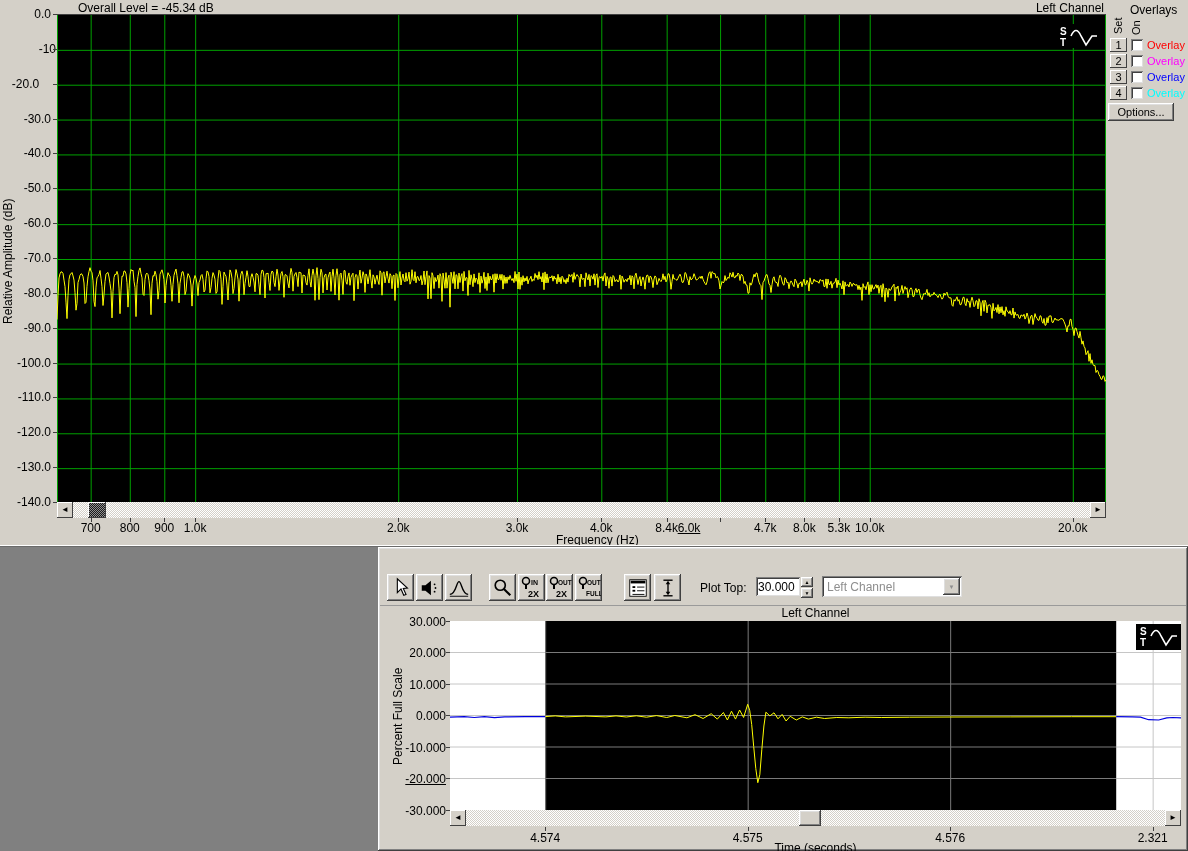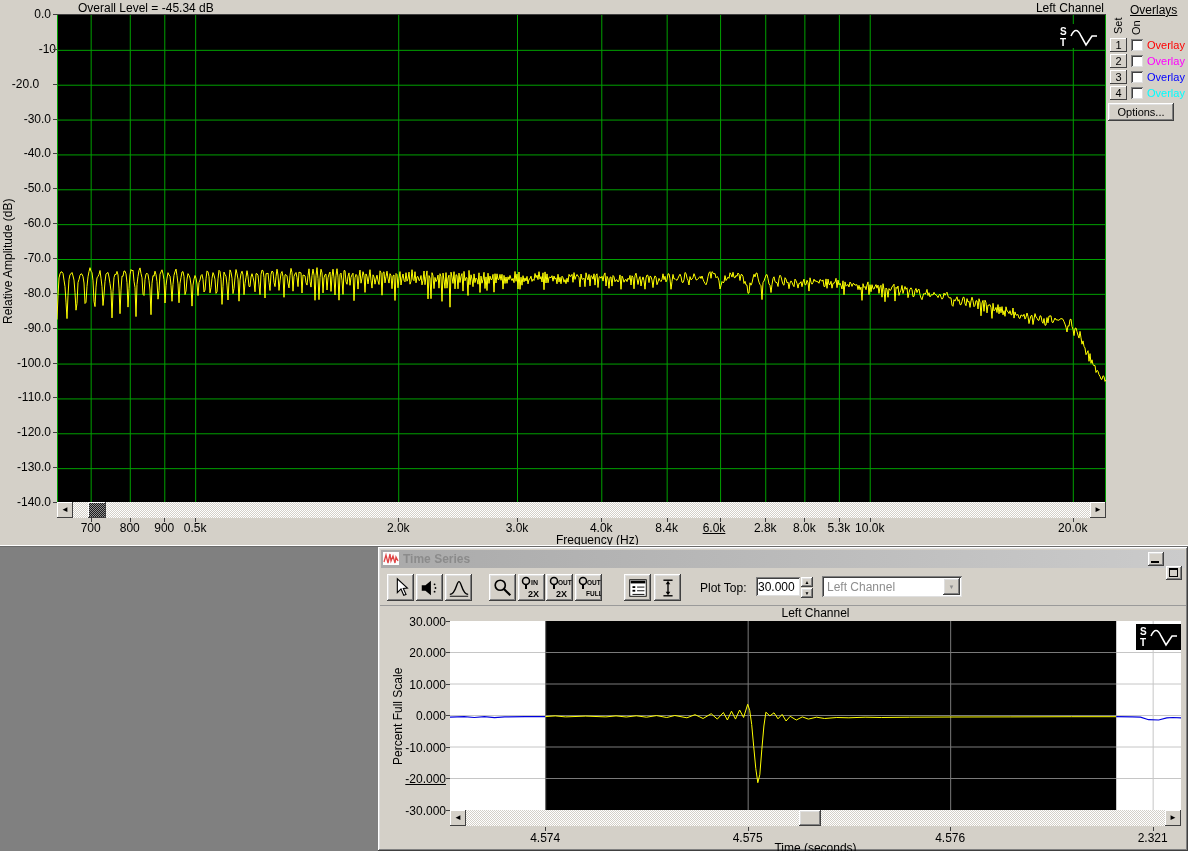--- a/index.html
+++ b/index.html
@@ -130,38 +130,38 @@
       <div class="abs tick" style="left: 765.241px; top: 518px;"></div>
       <div class="abs tick" style="left: 804.36px; top: 518px;"></div>
       <div class="abs tick" style="left: 838.866px; top: 518px;"></div>
       <div class="abs tick" style="left: 869.733px; top: 518px;"></div>
       <div class="abs tick" style="left: 1072.8px; top: 518px;"></div>
     </div>
   <div id="spec-xlabels">
       <div class="abs xlab txt12" style="left: 65.6701px; top: 521px; width: 50px;">700</div>
       <div class="abs xlab txt12" style="left: 104.79px; top: 521px; width: 50px;">800</div>
       <div class="abs xlab txt12" style="left: 139.296px; top: 521px; width: 50px;">900</div>
-      <div class="abs xlab txt12" style="left: 170.162px; top: 521px; width: 50px;">0.5k</div>
+      <div class="abs xlab txt12" style="left: 170.162px; top: 521px; width: 50px;">1.0k</div>
       <div class="abs xlab txt12" style="left: 373.228px; top: 521px; width: 50px;">2.0k</div>
       <div class="abs xlab txt12" style="left: 492.014px; top: 521px; width: 50px;">3.0k</div>
       <div class="abs xlab txt12" style="left: 576.294px; top: 521px; width: 50px;">4.0k</div>
       <div class="abs xlab txt12" style="left: 641.667px; top: 521px; width: 50px;">8.4k</div>
-      <div class="abs xlab txt12" style="left: 689px; top: 521px; width: 50px; text-decoration: underline;">6.0k</div>
-      <div class="abs xlab txt12" style="left: 740.241px; top: 521px; width: 50px;">2.8k</div>
+      <div class="abs xlab txt12" style="left: 664px; top: 521px; width: 50px; text-decoration: underline;">6.0k</div>
+      <div class="abs xlab txt12" style="left: 740.241px; top: 521px; width: 50px;">4.7k</div>
       <div class="abs xlab txt12" style="left: 779.36px; top: 521px; width: 50px;">8.0k</div>
       <div class="abs xlab txt12" style="left: 813.866px; top: 521px; width: 50px;">5.3k</div>
       <div class="abs xlab txt12" style="left: 844.733px; top: 521px; width: 50px; text-align: center;">10.0k</div>
       <div class="abs xlab txt12" style="left: 1047.8px; top: 521px; width: 50px;">20.0k</div>
     </div>
 
   <div class="abs txt12" style="left:556px;top:533px;">Frequency (Hz)</div>
 </div>
 
 <div id="overlays-panel" class="abs" style="left:1106px;top:0;width:82px;height:545px;background:#d4d0c8;">
-  <div class="abs txt12" style="left:24px;top:3px;text-decoration:underline;">Overlays</div>
+  <div class="abs txt12" style="left:24px;top:3px;">Overlays</div>
   <div class="abs vtext txt11" style="left:6px;top:14px;height:24px;width:13px;">Set</div>
   <div class="abs vtext txt11" style="left:24px;top:18px;height:20px;width:13px;">On</div>
   <div id="overlay-rows" class="abs" style="left:0;top:38px;width:82px;height:64px;">
       <div style="position: absolute; left: 0px; top: 0px; width: 82px; height: 16px;">
         <div class="raised-thin txt11" style="position: absolute; left: 4px; top: 0px; width: 17px; height: 14px; text-align: center; line-height: 14px;">1</div>
         <div class="field" style="position: absolute; left: 25px; top: 1px; width: 12px; height: 12px; background: rgb(255, 255, 255);"></div>
         <div class="txt11" style="position: absolute; left: 41px; top: 1px; color: rgb(255, 0, 0);">Overlay</div>
       </div>
       <div style="position: absolute; left: 0px; top: 16px; width: 82px; height: 16px;">
         <div class="raised-thin txt11" style="position: absolute; left: 4px; top: 0px; width: 17px; height: 14px; text-align: center; line-height: 14px;">2</div>
@@ -182,34 +182,20 @@
   <div class="abs raised txt11" style="left:2px;top:103px;width:66px;height:18px;display:flex;align-items:center;justify-content:center;">Options...</div>
 </div>
 
 <div class="abs" style="left:0;top:545px;width:1188px;height:1px;background:#fff;"></div>
 <div class="abs" style="left:0;top:546px;width:1188px;height:1px;background:#6a6a6a;"></div>
 
 <div id="workspace" class="abs" style="left:0;top:547px;width:378px;height:304px;background:#808080;"></div>
 
 <div id="ts-window" class="abs" style="left:378px;top:547px;width:810px;height:304px;background:#d4d0c8;box-shadow:inset -1px -1px #404040,inset 1px 1px #fff,inset -2px -2px #808080,inset 2px 2px #dfdfdf;">
 
-  <div id="ts-titlebar" class="abs" style="left:3px;top:3px;width:804px;height:18px;">
-    <div class="abs" style="left:2px;top:2px;width:16px;height:13px;background:#fdfdfd;">
-      <svg width="16" height="13" viewBox="0 0 16 13">
-          <polyline points="1,10 3,3 5,11 7,2 8,9 10,4 12,11 13,5 15,9" fill="none" stroke="#e04545" stroke-width="1.3"></polyline>
-        </svg>
-    </div>
-    <div class="abs txt12" style="left:22px;top:2px;font-weight:bold;color:#8b8b8b;">Time Series</div>
-    <div class="abs winbtn raised" style="left:767px;top:2px;">
-      <div style="position:absolute;left:3px;bottom:3px;width:8px;height:2px;background:#000;"></div>
-    </div>
-    <div class="abs winbtn raised" style="left:785px;top:2px;">
-      <div style="position:absolute;left:3px;top:2px;width:9px;height:9px;border:1px solid #000;border-top-width:2px;box-sizing:border-box;"></div>
-    </div>
-  </div>
 
   <div id="ts-toolbar" class="abs" style="left:2px;top:24px;width:806px;height:34px;border-bottom:1px solid #9a9a9a;">
       <div class="tb-btn raised" style="left: 7px; top: 3px; position: absolute;">
         <svg width="22" height="22" viewBox="0 0 24 24">
           <path d="M8 2 L8 17 L12 13 L15 20 L17.5 19 L14.5 12.5 L19 12 Z" fill="#fff" stroke="#000" stroke-width="1.2"></path>
         </svg>
       </div>
       <div class="tb-btn raised" style="left: 36px; top: 3px; position: absolute;">
         <svg width="22" height="22" viewBox="0 0 24 24">
           <polygon points="13,4 7,9 3,9 3,15 7,15 13,20" fill="#000"></polygon>

